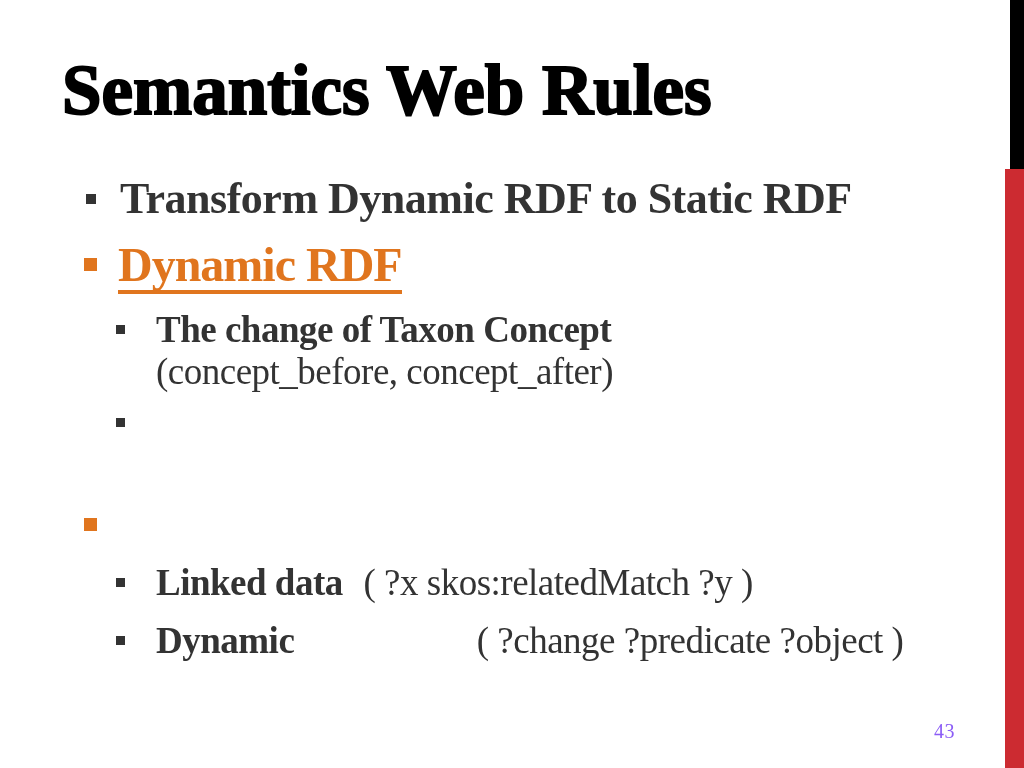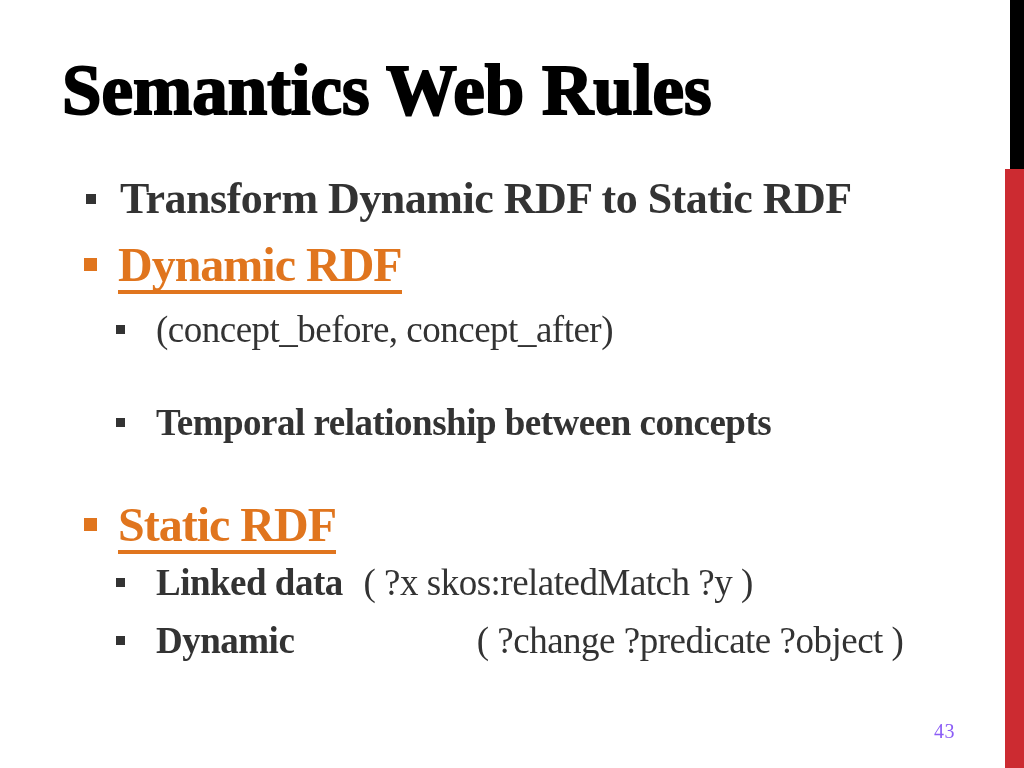--- a/index.html
+++ b/index.html
@@ -122,34 +122,33 @@
   </div>
 
   <div class="row l1o" style="top:240px">
     <span class="sq sq-orange"></span>
     <a class="link">Dynamic RDF</a>
   </div>
 
   <div class="row l2" style="top:309px">
     <span class="sq sq-dark-sm"></span>
     <span class="l2-body">
+      <span class="l2-label">The change of Taxon Concept</span>
       <span class="l2-detail">(concept_before, concept_after)</span>
     </span>
   </div>
 
   <div class="row l2" style="top:402px">
     <span class="sq sq-dark-sm"></span>
     <span class="l2-body">
-      <span class="l2-label">Temporal relationship between concepts</span>
     </span>
   </div>
 
   <div class="row l1o" style="top:500px">
     <span class="sq sq-orange"></span>
-    <a class="link">Static RDF</a>
   </div>
 
   <div class="row l2" style="top:562px">
     <span class="sq sq-dark-sm"></span>
     <span class="l2-body l2-inline">
       <span class="l2-label">Linked data</span>
       <span class="l2-detail">( ?x skos:relatedMatch ?y )</span>
     </span>
   </div>
 

